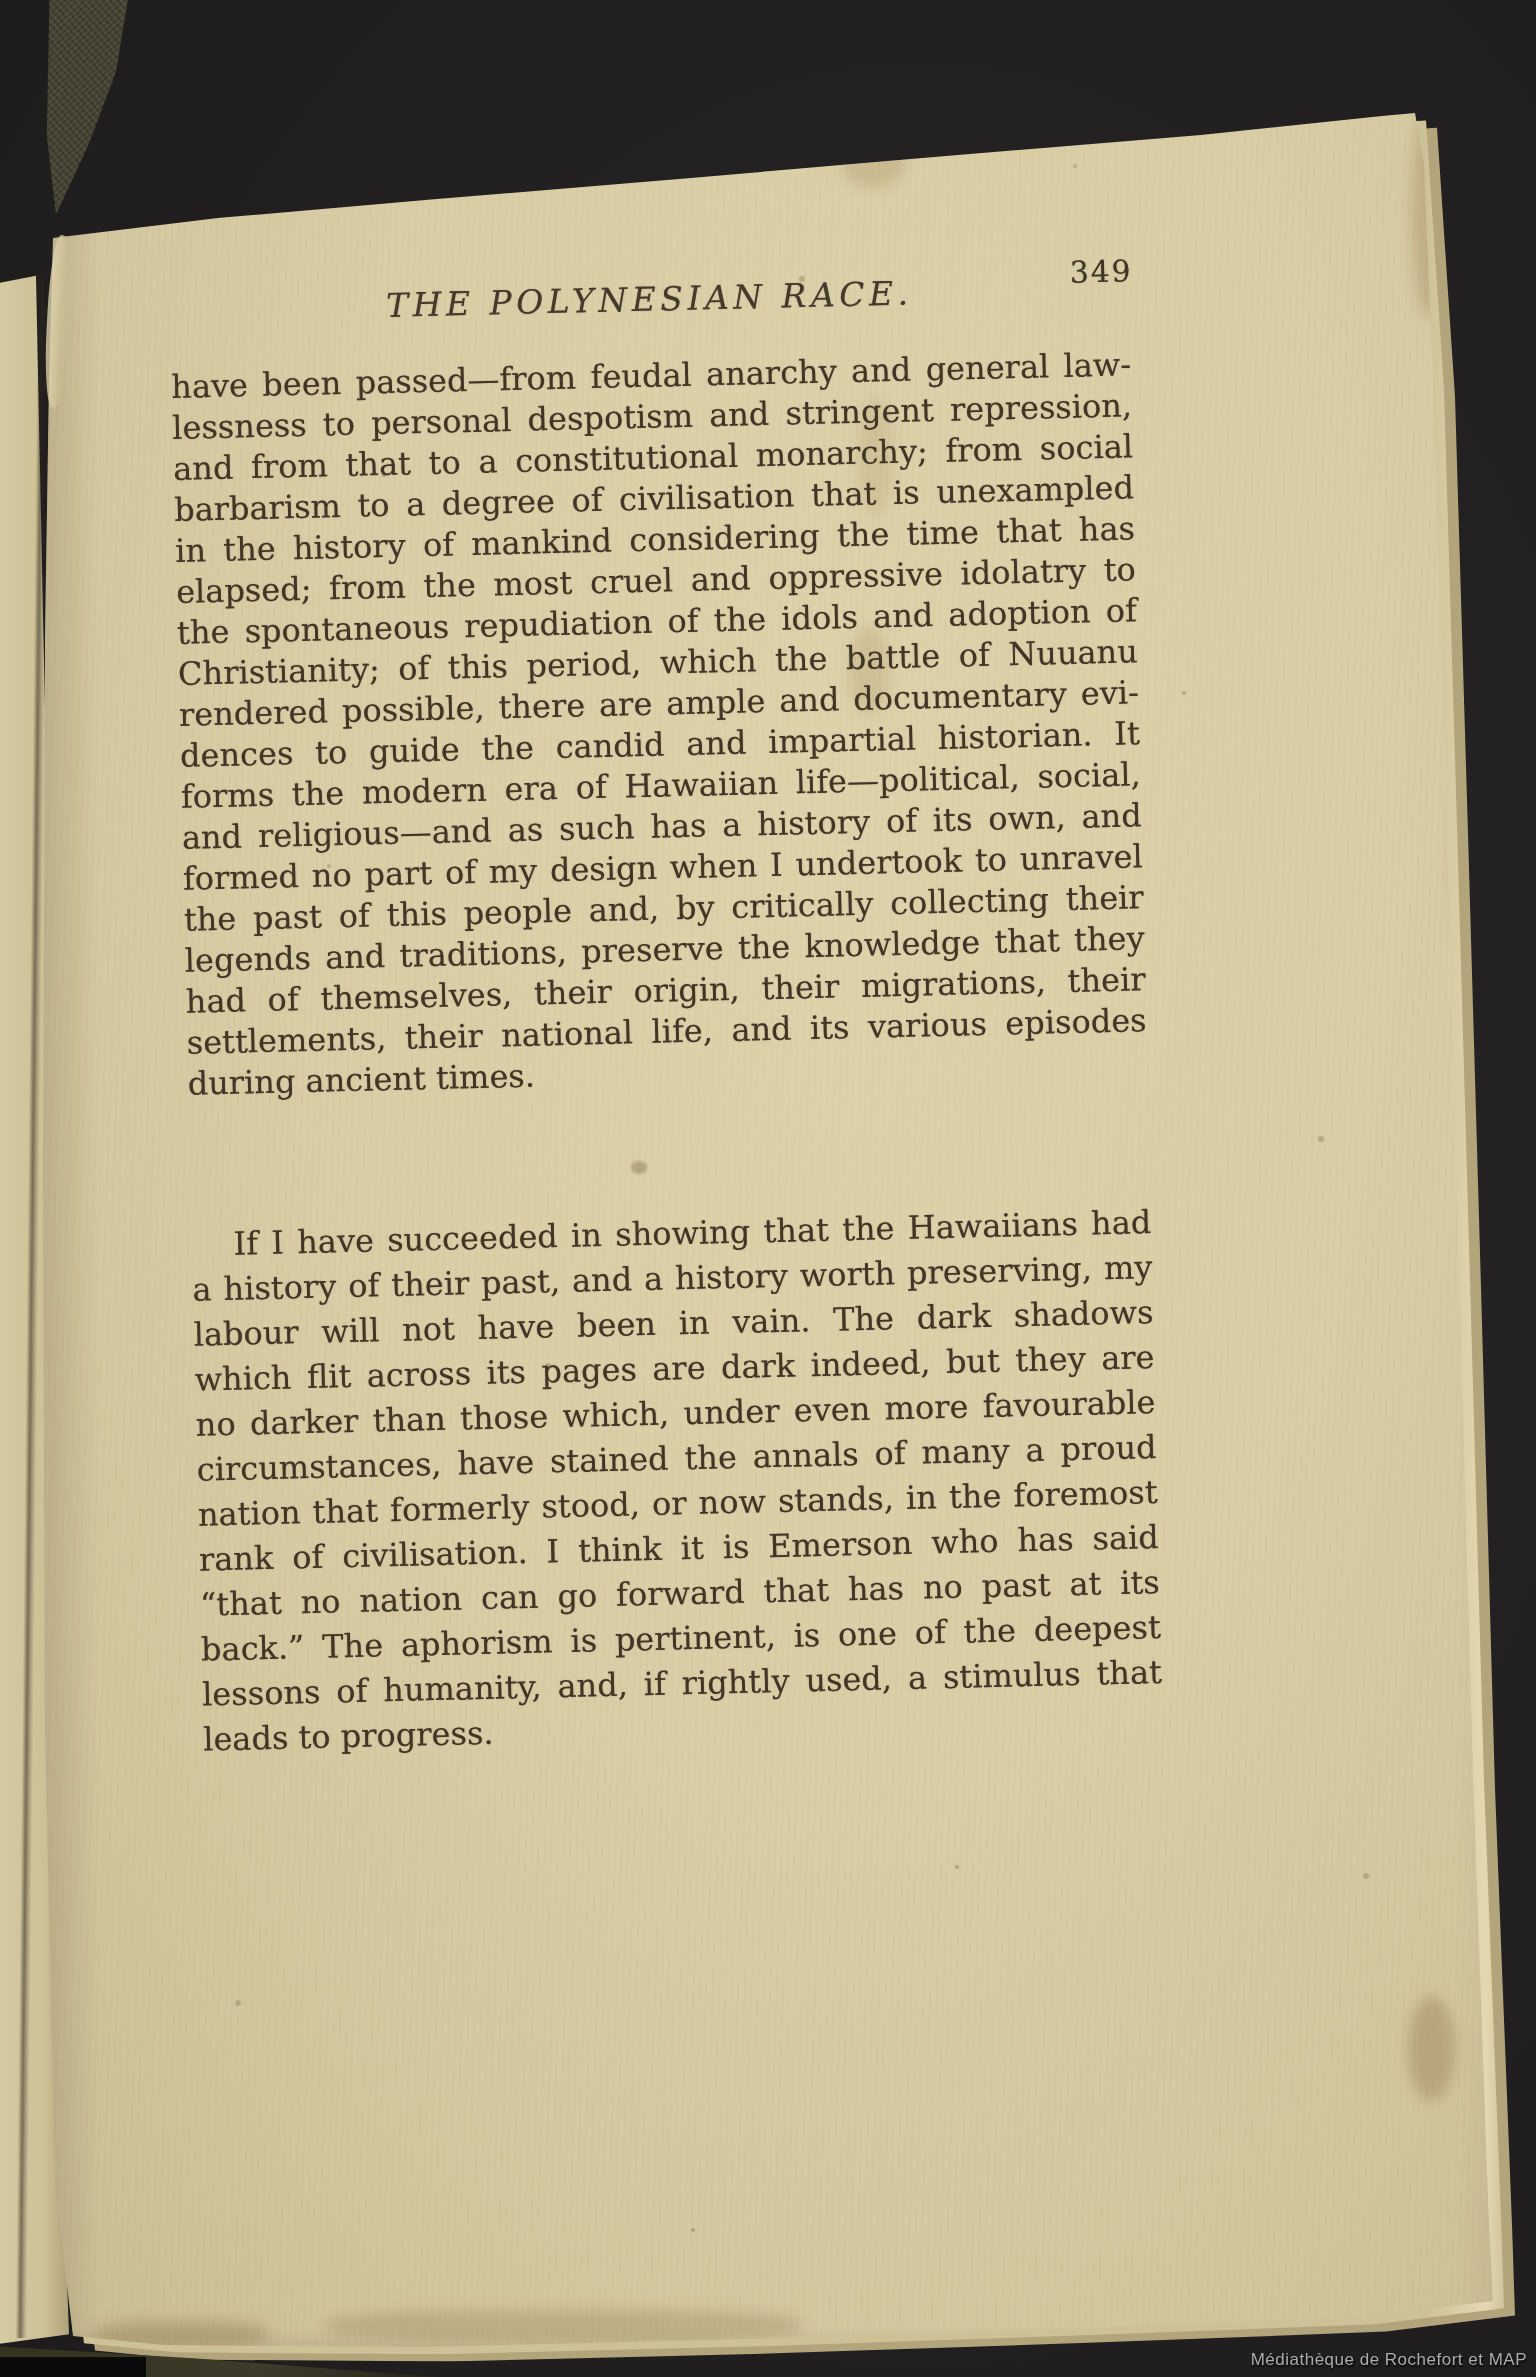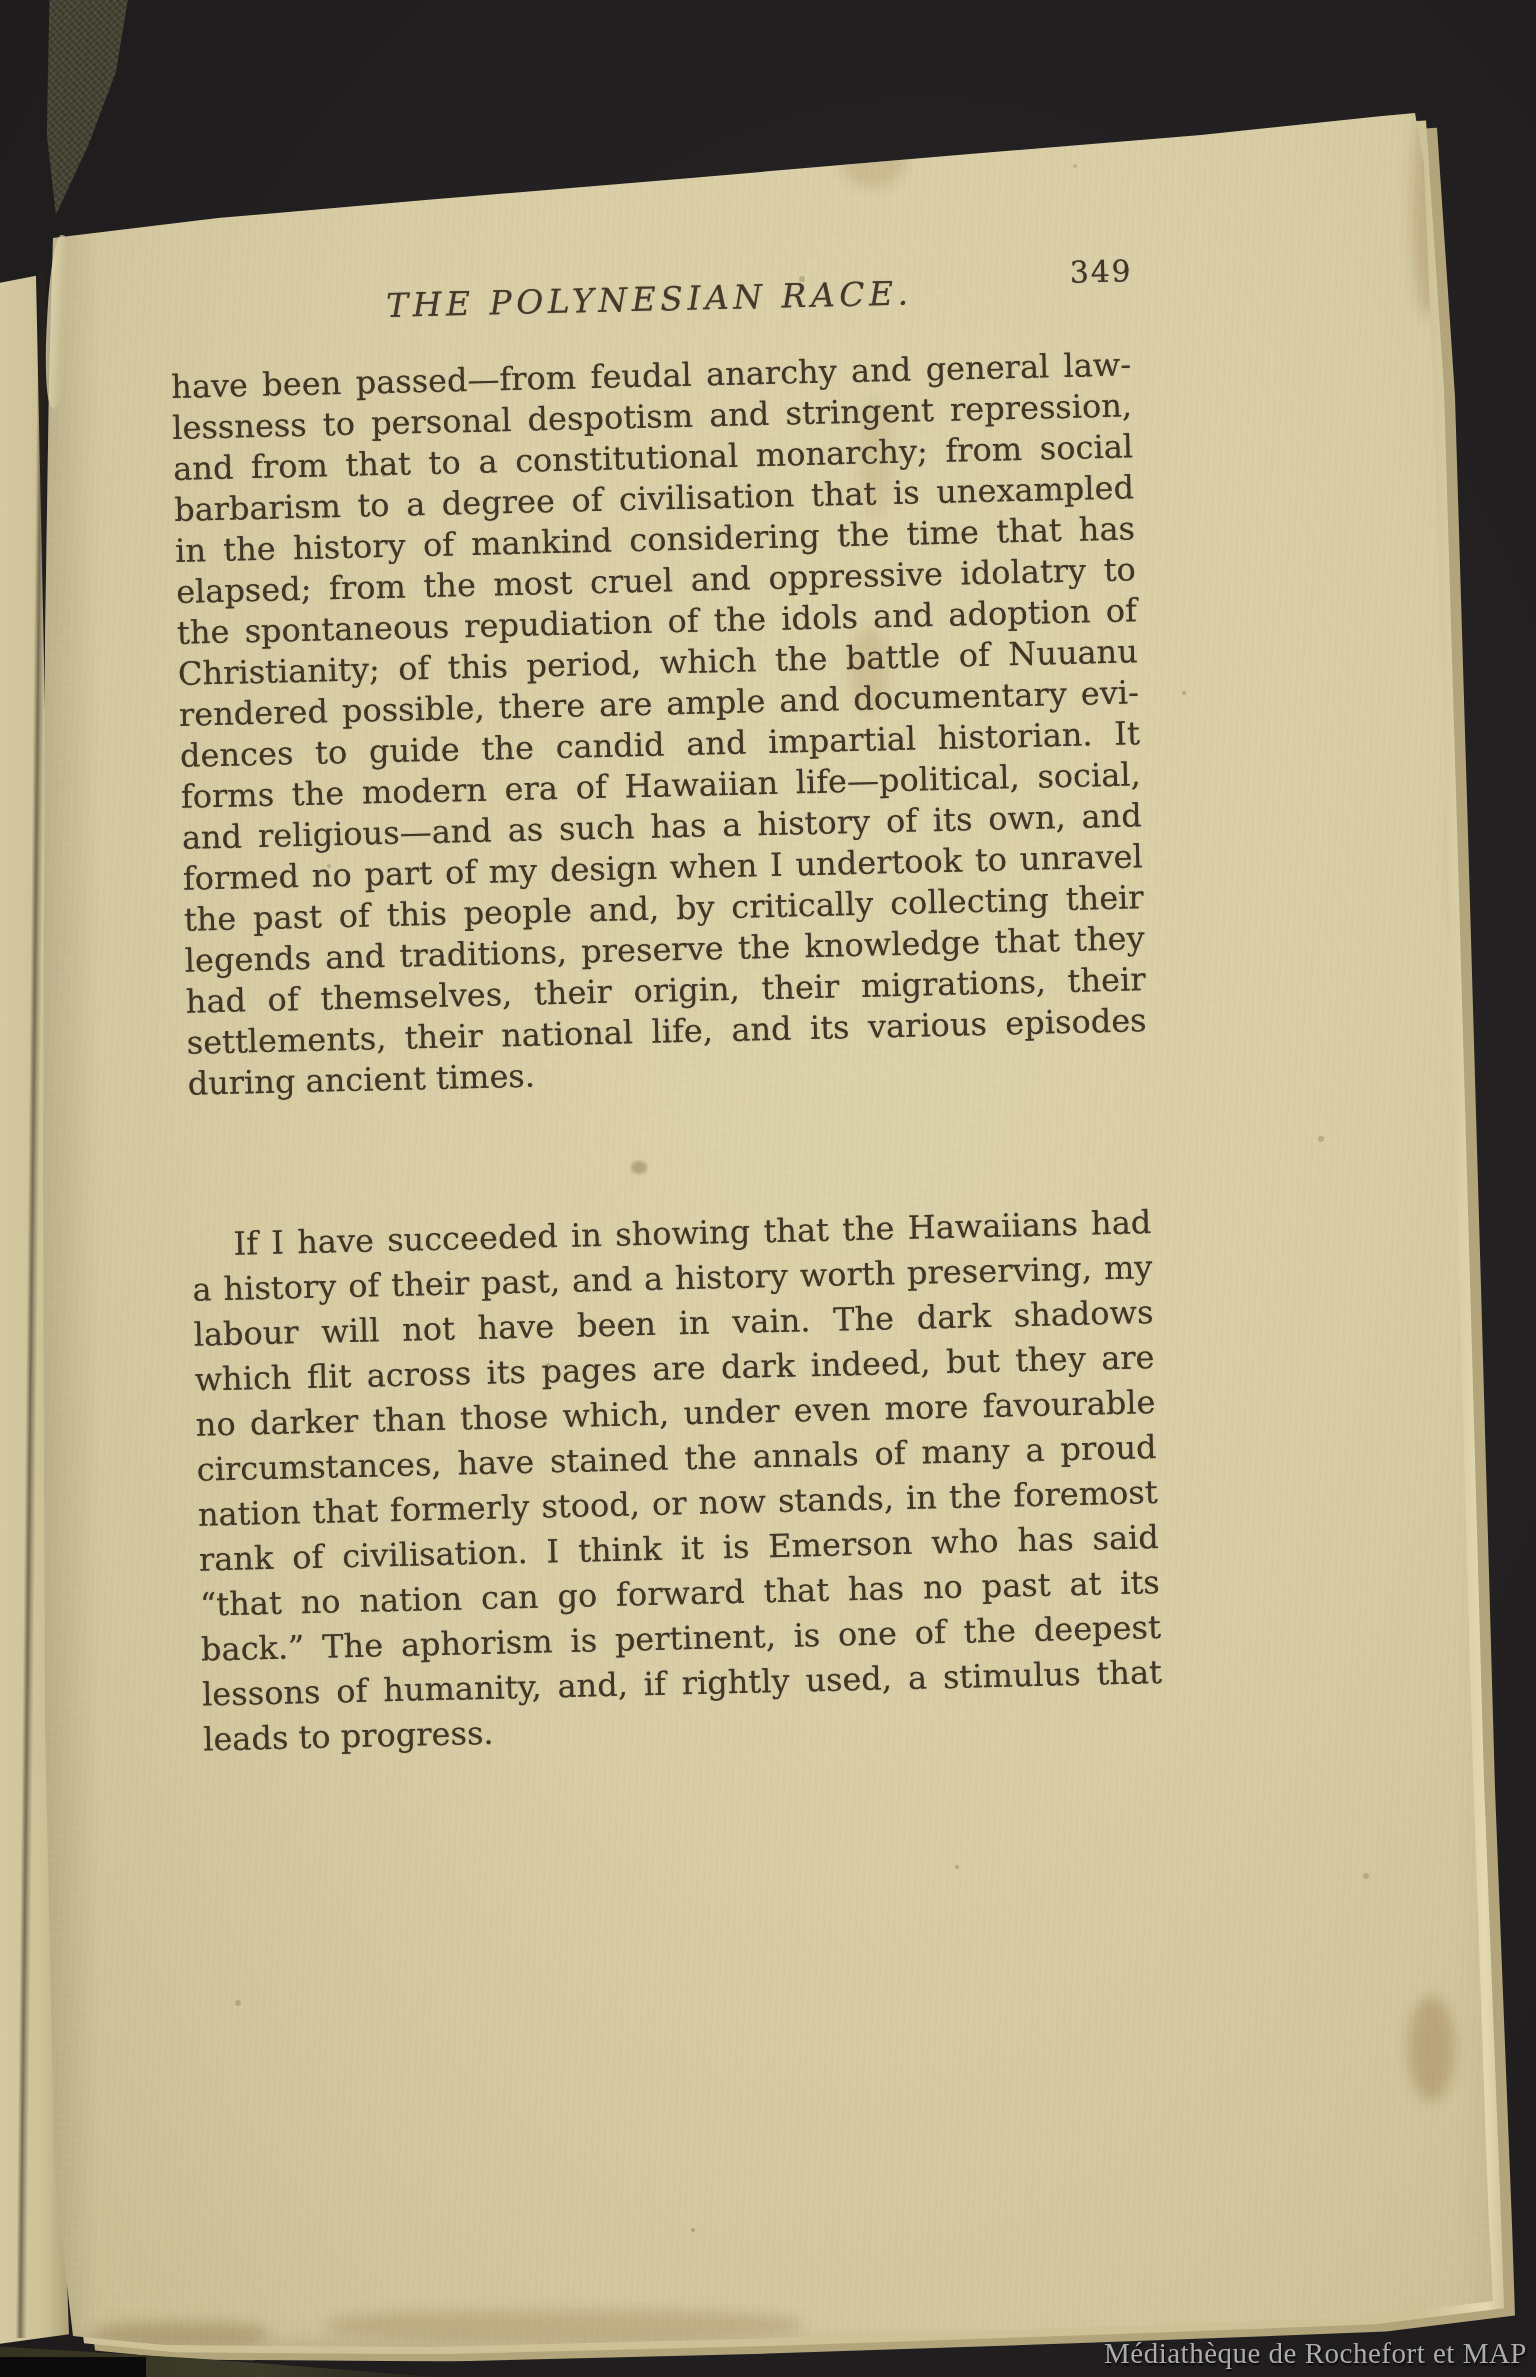--- a/index.html
+++ b/index.html
@@ -87,21 +87,21 @@
   .body-text{margin-top:36px;font-size:32px;}
   .para .line{text-align:justify;text-align-last:justify;white-space:normal;
     height:41px;line-height:41px;overflow:visible;}
   .para.para2 .line{height:45px;line-height:45px;}
   .para .line.last{text-align-last:left;}
   .para .line.indent{padding-left:42px;}
   .para.para2{margin-top:118px;}
 
   
   .watermark{position:absolute;right:9px;bottom:7.3px;
-    font-family:Liberation Serif, serif;font-size:29px;letter-spacing:0.5px;
+    font-family:Liberation Sans, sans-serif;font-size:17px;letter-spacing:0.5px;
     color:#ababab;text-shadow:0.9px 1.8px 1.8px rgba(0,0,0,.85);}
 </style>
 </head>
 <body>
 
 <div class="canvas">
 
   <div class="binding-cloth"></div>
   <div class="page-sliver"></div>
 

